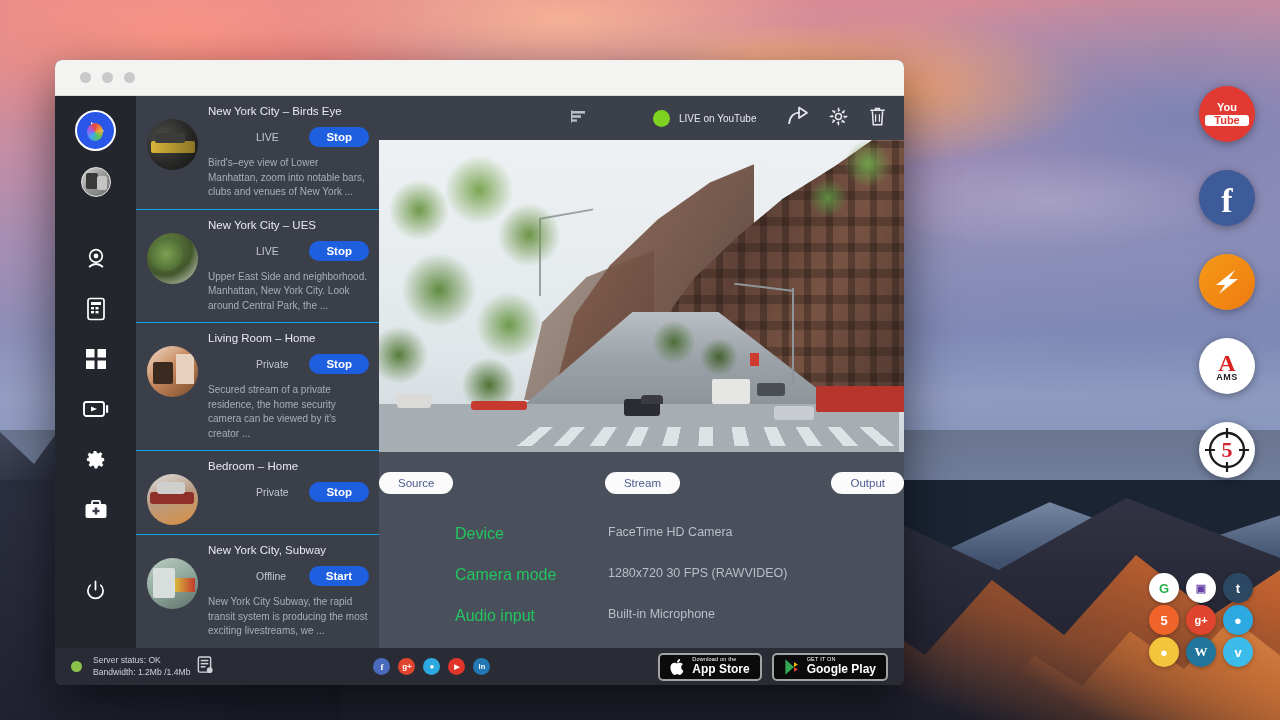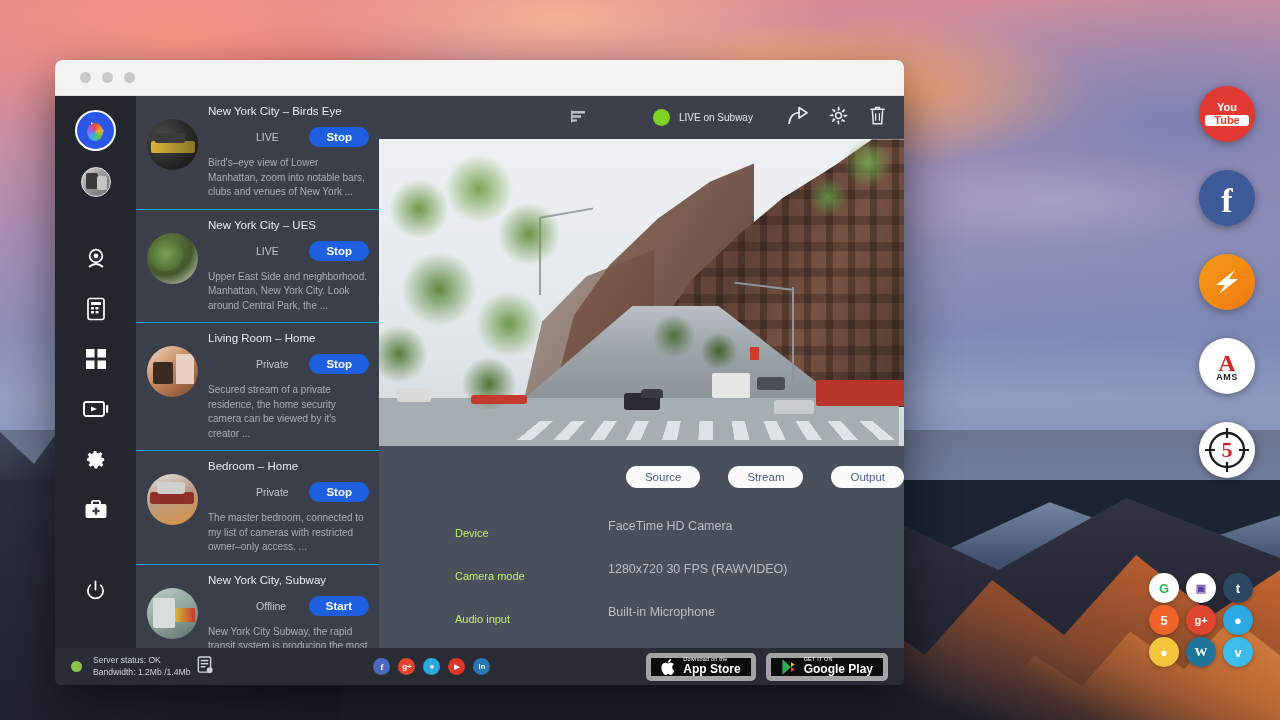--- a/index.html
+++ b/index.html
@@ -260,45 +260,45 @@
   .v-lamp-arm { position:absolute; left:160px; top:78px; width:55px; height:2px; background:#9aa1a6; border-radius:2px; transform:rotate(-10deg); transform-origin:left; }
   .v-lamp2 { position:absolute; right:110px; top:148px; width:2px; height:95px; background:#8f969b; }
   .v-lamp2-arm { position:absolute; right:110px; top:150px; width:60px; height:2px; background:#8f969b; transform:rotate(7deg); transform-origin:right; }
   .v-awn { position:absolute; right:0; bottom:40px; width:88px; height:26px; background:#b8352b; border-radius:2px 0 0 2px; }
   .car {
     position:absolute; border-radius:3px;
   }
   .v-sign { position:absolute; right:145px; bottom:86px; width:9px; height:13px; background:#cf3b2e; }
 
   .tabs {
-    display:flex; gap:28px; justify-content:flex-end; margin-top:20px;
+    display:flex; gap:28px; justify-content:space-between; margin-top:20px;
   }
   .tab {
     background:#fbfbfb; color:#4c5a8e; font-size:11.5px;
     border-radius:13px; padding:5px 19px; cursor:pointer; border:none;
     font-family:"Liberation Sans",sans-serif;
   }
 
   .info { margin:31px 0 0 76px; }
   .info-row { display:flex; margin-bottom:23px; }
-  .info-k { width:153px; color:#bef264; font-size:11px;margin-top:8px; }
+  .info-k { width:153px; color:#22c55e; font-size:16px; }
   .info-v { color:#b9bec7; font-size:12.5px; }
 
   
   .statusbar {
     height:37px; background:#292c34; display:flex; align-items:center; padding:0 16px;
   }
   .sb-dot { width:11px; height:11px; border-radius:50%; background:#8bc34a; margin-right:11px; }
   .sb-txt { color:#cfd3da; font-size:8.6px; line-height:1.35; }
   .sb-doc { margin-left:6px; }
   .sb-social { display:flex; gap:8px; margin-left:160px; }
   .ss { width:17px; height:17px; border-radius:50%; display:flex; align-items:center; justify-content:center; color:#fff; font-size:9px; font-weight:bold; font-family:"Liberation Sans",sans-serif; }
   .sb-badges { display:flex; gap:10px; margin-left:auto; }
   .badge {
-    background:#0b0b0b; border:5px solid #a3a3a3; border-radius:5px;
+    background:#0b0b0b; border:2px solid #a3a3a3; border-radius:5px;
     height:28px; padding:0 10px; display:flex; align-items:center; gap:7px; cursor:pointer;
   }
   .badge .bt { color:#fff; line-height:1.05; }
   .badge .bt .s { font-size:5.5px; display:block; letter-spacing:.2px; }
   .badge .bt .b { font-size:12px; font-weight:bold; display:block; }
 </style>
 </head>
 <body>
 
 <div id="desktop">
@@ -486,21 +486,20 @@
         <div class="thumb" style="background:linear-gradient(160deg,#e2e2e0,#b89b84 45%,#d98f3f 100%);">
           <div style="position:absolute;left:3px;top:18px;width:44px;height:12px;background:#8e2f2a;border-radius:3px;"></div>
           <div style="position:absolute;left:10px;top:8px;width:28px;height:12px;background:#cfcfcd;border-radius:3px;"></div>
         </div>
         <div class="cam-body">
           <div class="cam-title">Bedroom – Home</div>
           <div class="cam-row">
             <span class="cam-state">Private</span>
             <button class="cam-btn">Stop</button>
           </div>
-          <div class="cam-desc">The master bedroom, connected to my list of cameras with restricted owner–only access. ...</div>
         </div>
       </div>
 
       <div class="cam">
         <div class="thumb" style="background:linear-gradient(150deg,#bfcfc6,#8fa79b 50%,#5e7068 100%);">
           <div style="position:absolute;left:6px;top:10px;width:22px;height:30px;background:#d7dedb;border-radius:2px;"></div>
           <div style="position:absolute;right:3px;top:20px;width:20px;height:14px;background:linear-gradient(90deg,#d8b93c,#c33b2e);"></div>
         </div>
         <div class="cam-body">
           <div class="cam-title">New York City, Subway</div>
@@ -520,21 +519,21 @@
         <span class="tb-sort">
           <svg width="16" height="16" viewBox="0 0 16 16">
             <rect x="1" y="3" width="13" height="2.6" fill="#b9bec7"></rect>
             <rect x="1" y="7.2" width="9" height="2.6" fill="#b9bec7"></rect>
             <rect x="1" y="11.4" width="5" height="2.2" fill="#b9bec7"></rect>
             <rect x="0" y="2.4" width="1.4" height="12" fill="#b9bec7"></rect>
           </svg>
         </span>
         <span class="tb-live">
           <span class="tb-dot"></span>
-          <span class="tb-live-txt">LIVE on Subway</span>
+          <span class="tb-live-txt">LIVE on YouTube</span>
         </span>
         <span class="tb-actions">
           <span>
             <svg width="22" height="20" viewBox="0 0 22 20">
               <path d="M2 18 Q3 7 13 6.5" fill="none" stroke="#e7e9ed" stroke-width="1.7"></path>
               <path d="M12 1.5 L20 6.8 L12 12 Z" fill="none" stroke="#e7e9ed" stroke-width="1.7" stroke-linejoin="round"></path>
             </svg>
           </span>
           <span>
             <svg width="21" height="21" viewBox="0 0 24 24">

